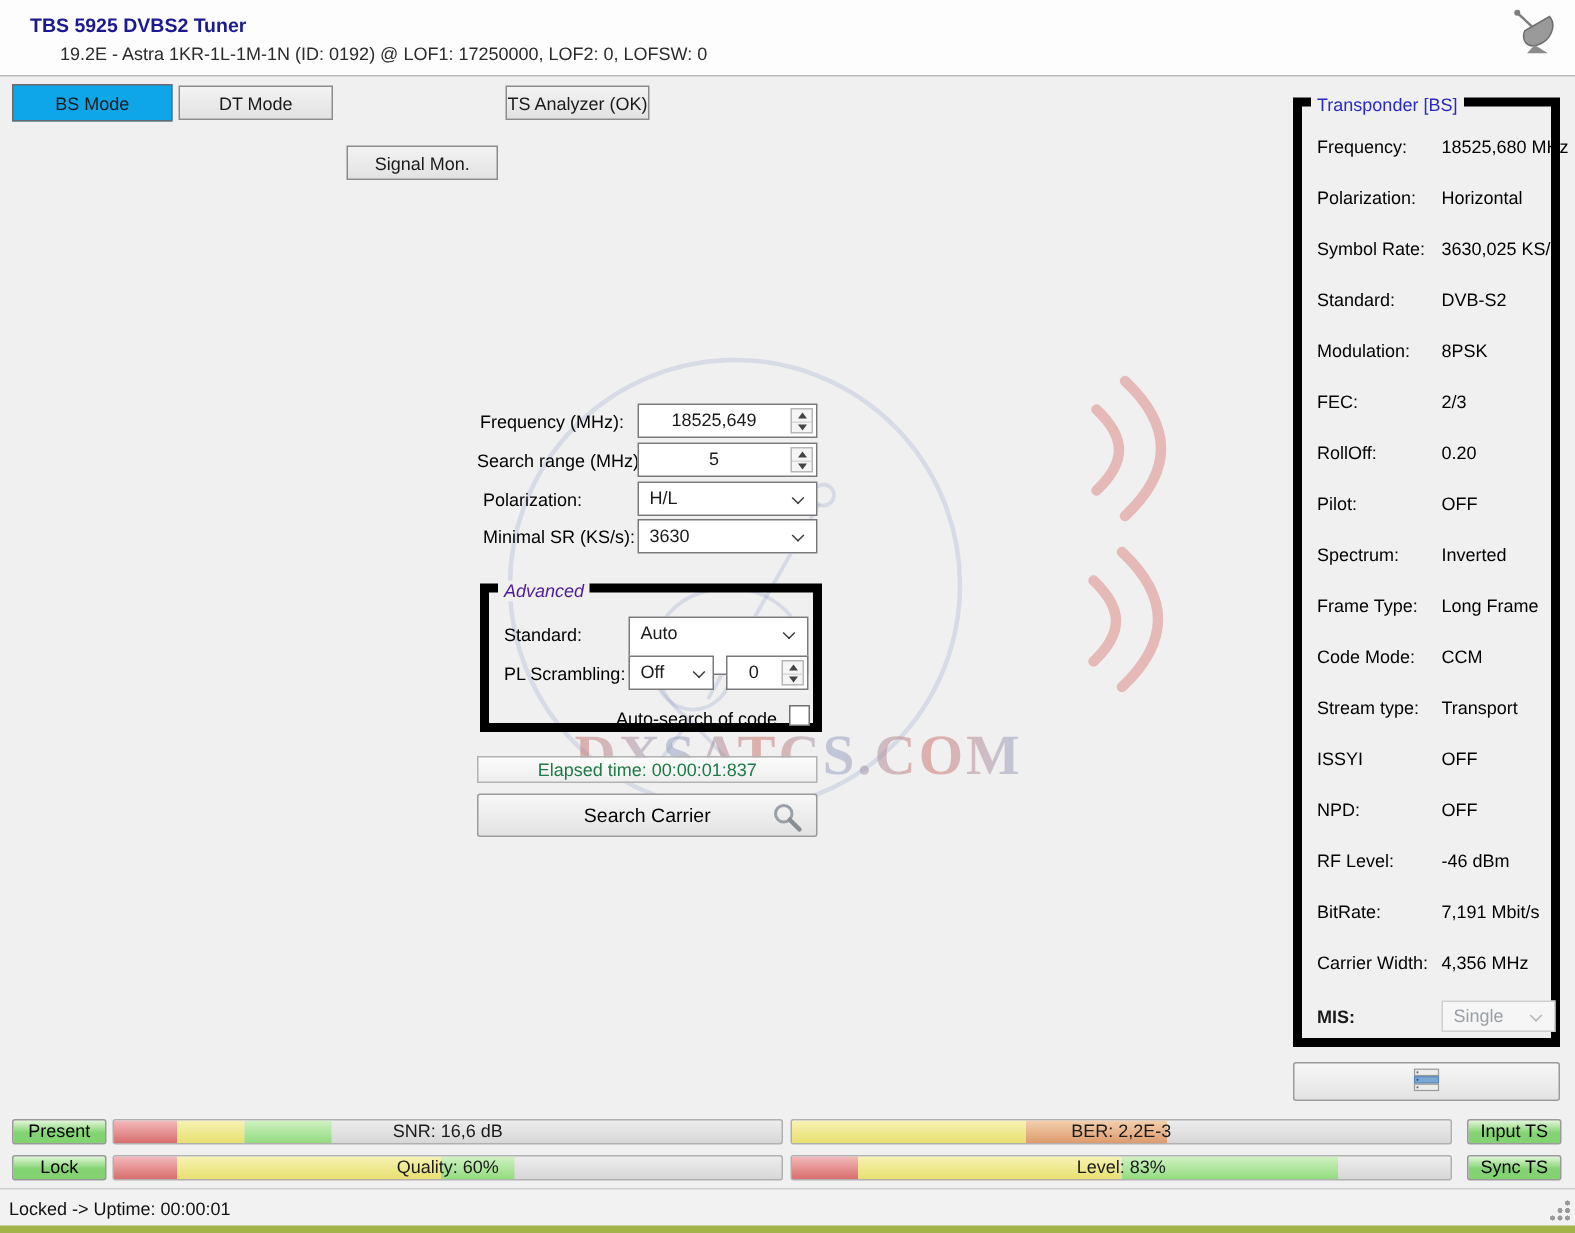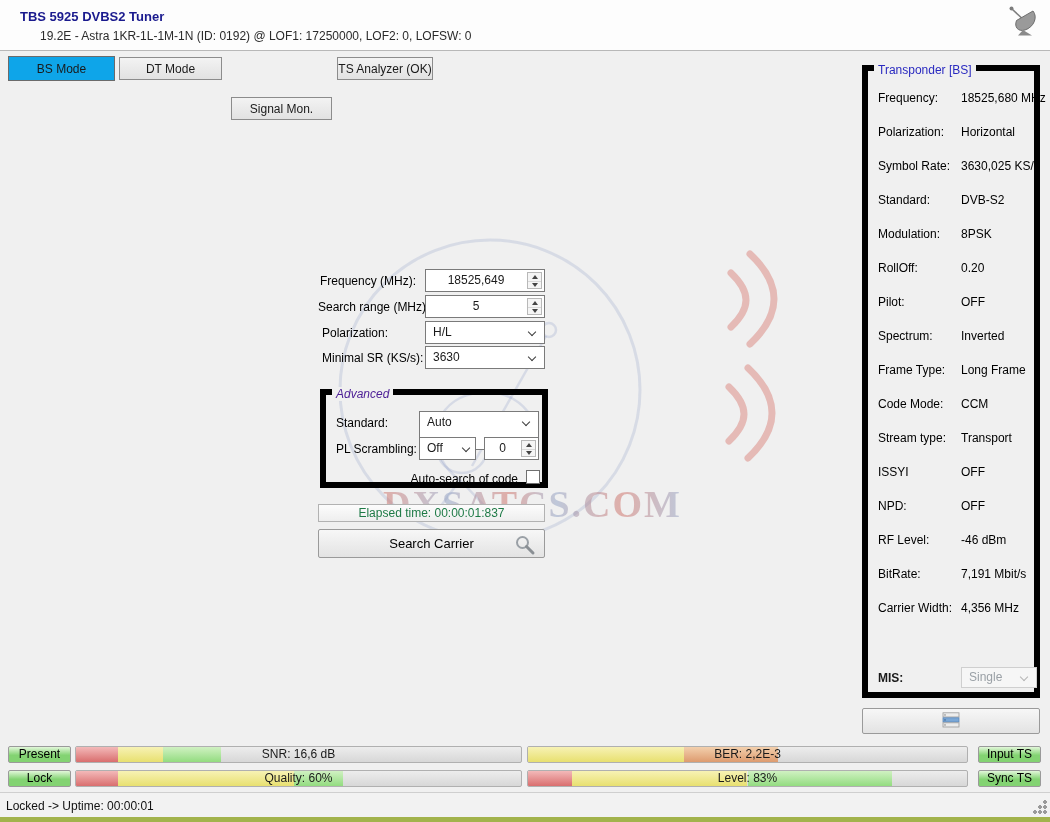--- a/index.html
+++ b/index.html
@@ -231,20 +231,24 @@
         </div>
         <div class="tr-row">
           <div class="lab">Standard:</div>
           <div class="val">DVB-S2</div>
         </div>
         <div class="tr-row">
           <div class="lab">Modulation:</div>
           <div class="val">8PSK</div>
         </div>
         <div class="tr-row">
+          <div class="lab">FEC:</div>
+          <div class="val">2/3</div>
+        </div>
+        <div class="tr-row">
           <div class="lab">RollOff:</div>
           <div class="val">0.20</div>
         </div>
         <div class="tr-row">
           <div class="lab">Pilot:</div>
           <div class="val">OFF</div>
         </div>
         <div class="tr-row">
           <div class="lab">Spectrum:</div>
           <div class="val">Inverted</div>

